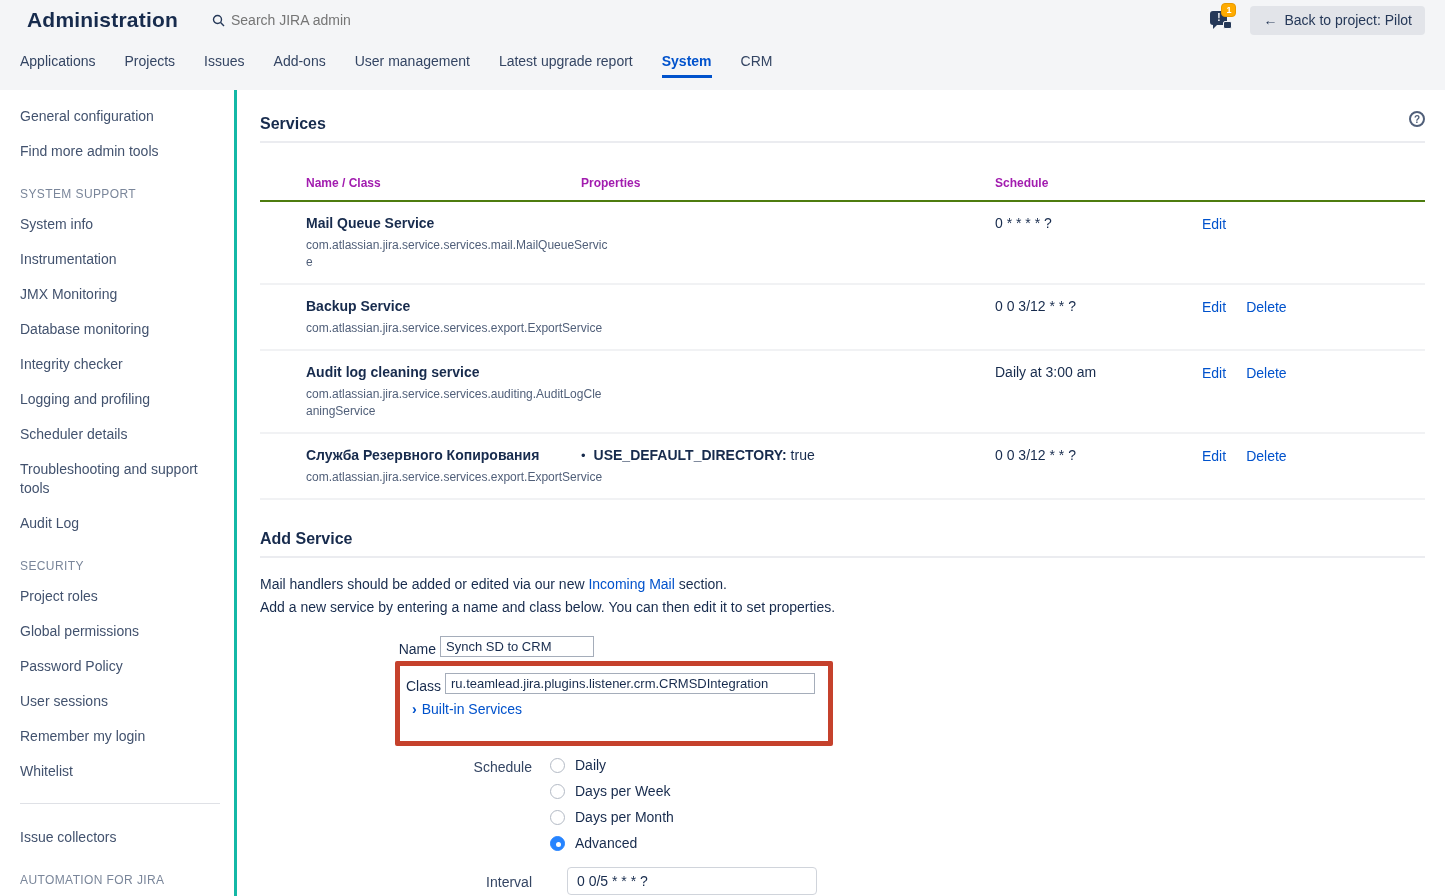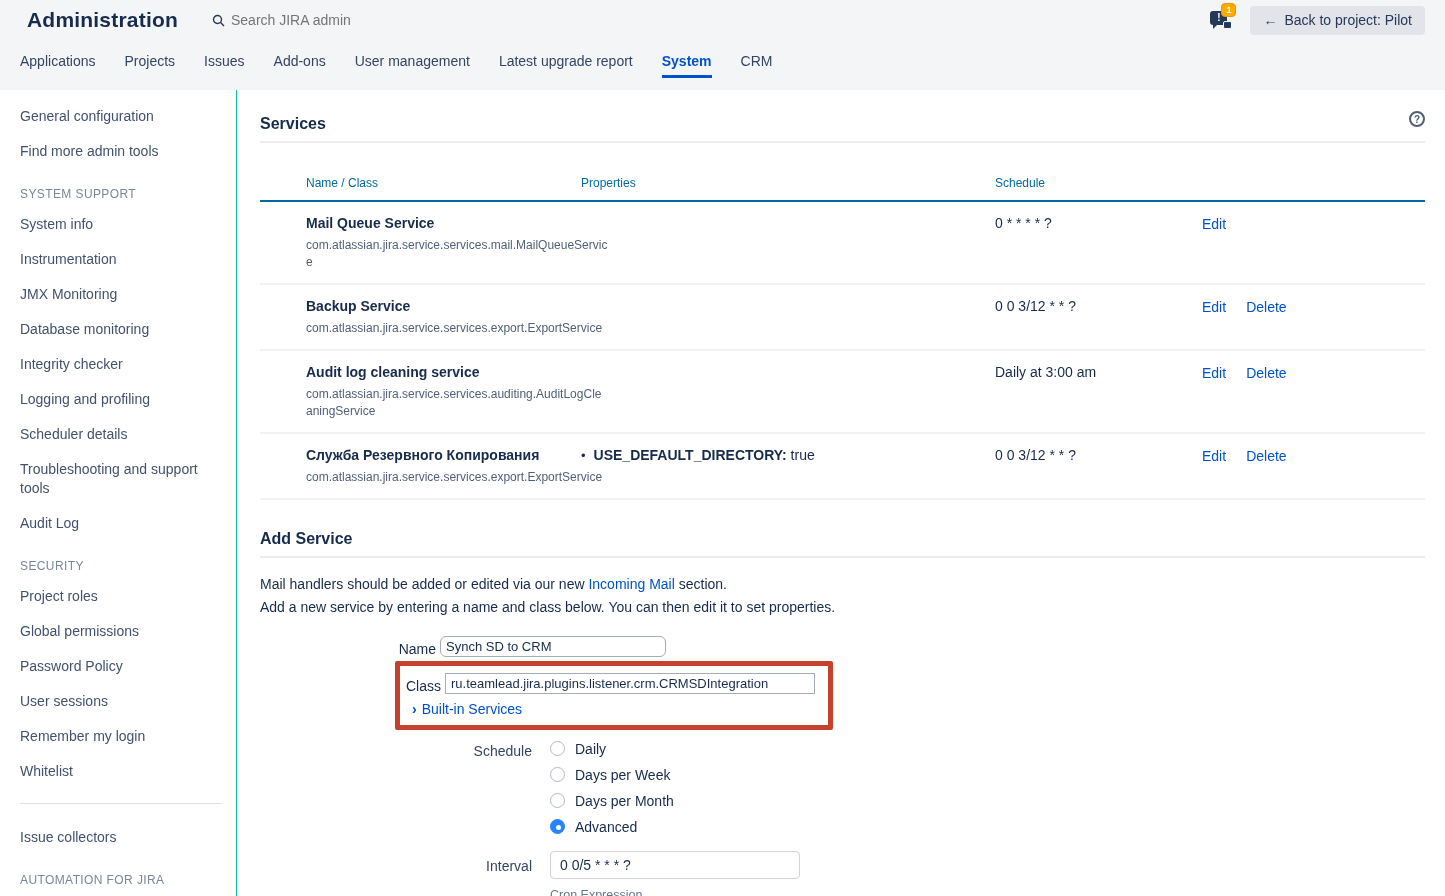--- a/index.html
+++ b/index.html
@@ -26,37 +26,37 @@
   .back-btn { background:#E2E4E9; border:none; border-radius:4px; height:29px; padding:0 13px;
     font-size:14px; color:#253858; display:flex; align-items:center; gap:7px; cursor:pointer;
     font-family:"Liberation Sans", sans-serif; }
   .tabs { display:flex; gap:29px; padding:0 20px; position:absolute; bottom:12px; left:0; }
   .tab { font-size:14px; color:#344563; padding-bottom:9px; position:relative; cursor:pointer; }
   .tab.active { color:#0052CC; font-weight:bold; }
   .tab.active::after { content:""; position:absolute; left:0; right:0; bottom:0; height:3px; background:#0052CC; }
 
   
   .page { display:flex; height:806px; }
-  .sidebar { width:237px; min-width:237px; border-right:1px solid #14b8a6; padding:17px 14px 11px 20px;
+  .sidebar { width:237px; min-width:237px; border-right:3px solid #14b8a6; padding:17px 14px 11px 20px;
     overflow:hidden; }
   .sb-item { font-size:14px; color:#42526E; margin-bottom:16px; line-height:19px; cursor:pointer; }
   .sb-head { font-size:12px; font-weight:normal; color:#7A869A; letter-spacing:0.4px; margin:26px 0 14px 0; }
   .sb-div { border:none; border-top:1px solid #DFE1E6; margin:22px 0 24px 0; }
   .main { flex:1; padding:0 20px 0 23px; }
 
   
   .sec-head-row { display:flex; align-items:flex-start; margin-top:25px; }
   .sec-title { font-size:16px; font-weight:bold; color:#172B4D; }
   .help-icon { margin-left:auto; width:16px; height:16px; border:2px solid #505F79; border-radius:50%;
     color:#505F79; font-size:10px; font-weight:bold; text-align:center; line-height:13px; cursor:pointer; margin-top:-4px;}
   .sec-rule { border:none; border-top:2px solid #EBECF0; margin-top:8px; }
 
   table.svc { width:100%; border-collapse:collapse; margin-top:27px; table-layout:fixed; }
-  table.svc th { text-align:left; font-size:12px; font-weight:normal; color:#0369a1;
-    padding:6px 0 10px 0; border-bottom:2px solid #0369a1; }
+  table.svc th { text-align:left; font-size:12px; font-weight:bold; color:#a21caf;
+    padding:6px 0 10px 0; border-bottom:2px solid #4d7c0f; }
   table.svc td { vertical-align:top; padding:13px 0 12px 0; border-bottom:2px solid #F1F2F4; }
   .col-name { width:321px; padding-left:46px !important; }
   th.col-name { padding-left:46px; }
   .col-props { width:414px; }
   .col-sched { width:207px; }
   .svc-name { font-size:14px; font-weight:bold; color:#172B4D; }
   .svc-class { font-size:12px; color:#505F79; margin-top:6px; line-height:17px;
     word-break:break-all; width:302px; }
   .svc-sched { font-size:14px; color:#172B4D; }
   .svc-prop { font-size:14px; color:#172B4D; }
@@ -67,41 +67,41 @@
   
   .desc { font-size:14px; color:#172B4D; line-height:20px; margin-top:3px; }
   .desc:first-of-type { margin-top:16px; }
   a.inline-link { color:#0052CC; text-decoration:none; cursor:pointer; }
 
   .form { margin-top:19px; }
   .frow { display:flex; align-items:flex-end; }
   .flabel { width:180px; text-align:right; font-size:14px; color:#172B4D; padding-right:4px; }
   .txt-plain { border:1px solid #A5ADBA; background:#fff; height:21px; font-size:13px; padding:1px 5px;
     color:#172B4D; font-family:"Liberation Sans", sans-serif; outline:none; }
-  .name-input { width:226px;border-radius:6px; }
+  .name-input { width:154px; }
   .class-input { width:370px; }
 
   .red-box { border:5px solid #C5412C; border-radius:2px; margin-left:135px; margin-top:4px;
-    width:438px; padding:7px 0 8px 5px; }
+    width:438px; padding:7px 0 24px 5px; }
   .red-box .frow .flabel { width:40px; }
   .builtin { margin:7px 0 0 7px; font-size:14px; }
   .builtin .chev { color:#0052CC; font-weight:bold; margin-right:5px; }
   .builtin a { color:#0052CC; text-decoration:none; cursor:pointer; }
 
   .sched-row { display:flex; margin-top:11px; }
   .sched-label { width:272px; text-align:right; font-size:14px; color:#344563; padding-top:2px; }
   .radio-col { margin-left:18px; }
-  .radio-row { display:flex; align-items:flex-start; margin-bottom:10px; cursor:pointer; }
+  .radio-row { display:flex; align-items:flex-end; margin-bottom:10px; cursor:pointer; }
   .radio { width:15px; height:15px; border:1px solid #B3BAC5; border-radius:50%; background:#fff; margin-right:10px; position:relative; }
   .radio.checked { background:#2684FF; border-color:#2684FF; }
   .radio.checked::after { content:""; position:absolute; left:5px; top:5px; width:5px; height:5px;
     border-radius:50%; background:#fff; }
   .radio-label { font-size:14px; color:#172B4D; }
 
-  .interval-row { display:flex; align-items:center; margin-top:6px; }
+  .interval-row { display:flex; align-items:center; margin-top:6px;gap:17px; }
   .interval-input { margin-left:18px; width:250px; height:28px; border:1px solid #D0D4DB; border-radius:4px;
     font-size:14px; padding:0 9px; color:#172B4D; font-family:"Liberation Sans", sans-serif; outline:none; }
   .cron-help { margin-left:290px; margin-top:9px; font-size:12.5px; color:#6B778C; }
 </style>
 </head>
 <body>
 
 <div class="hdr">
   <div class="hdr-top">
     <div class="hdr-title">Administration</div>

